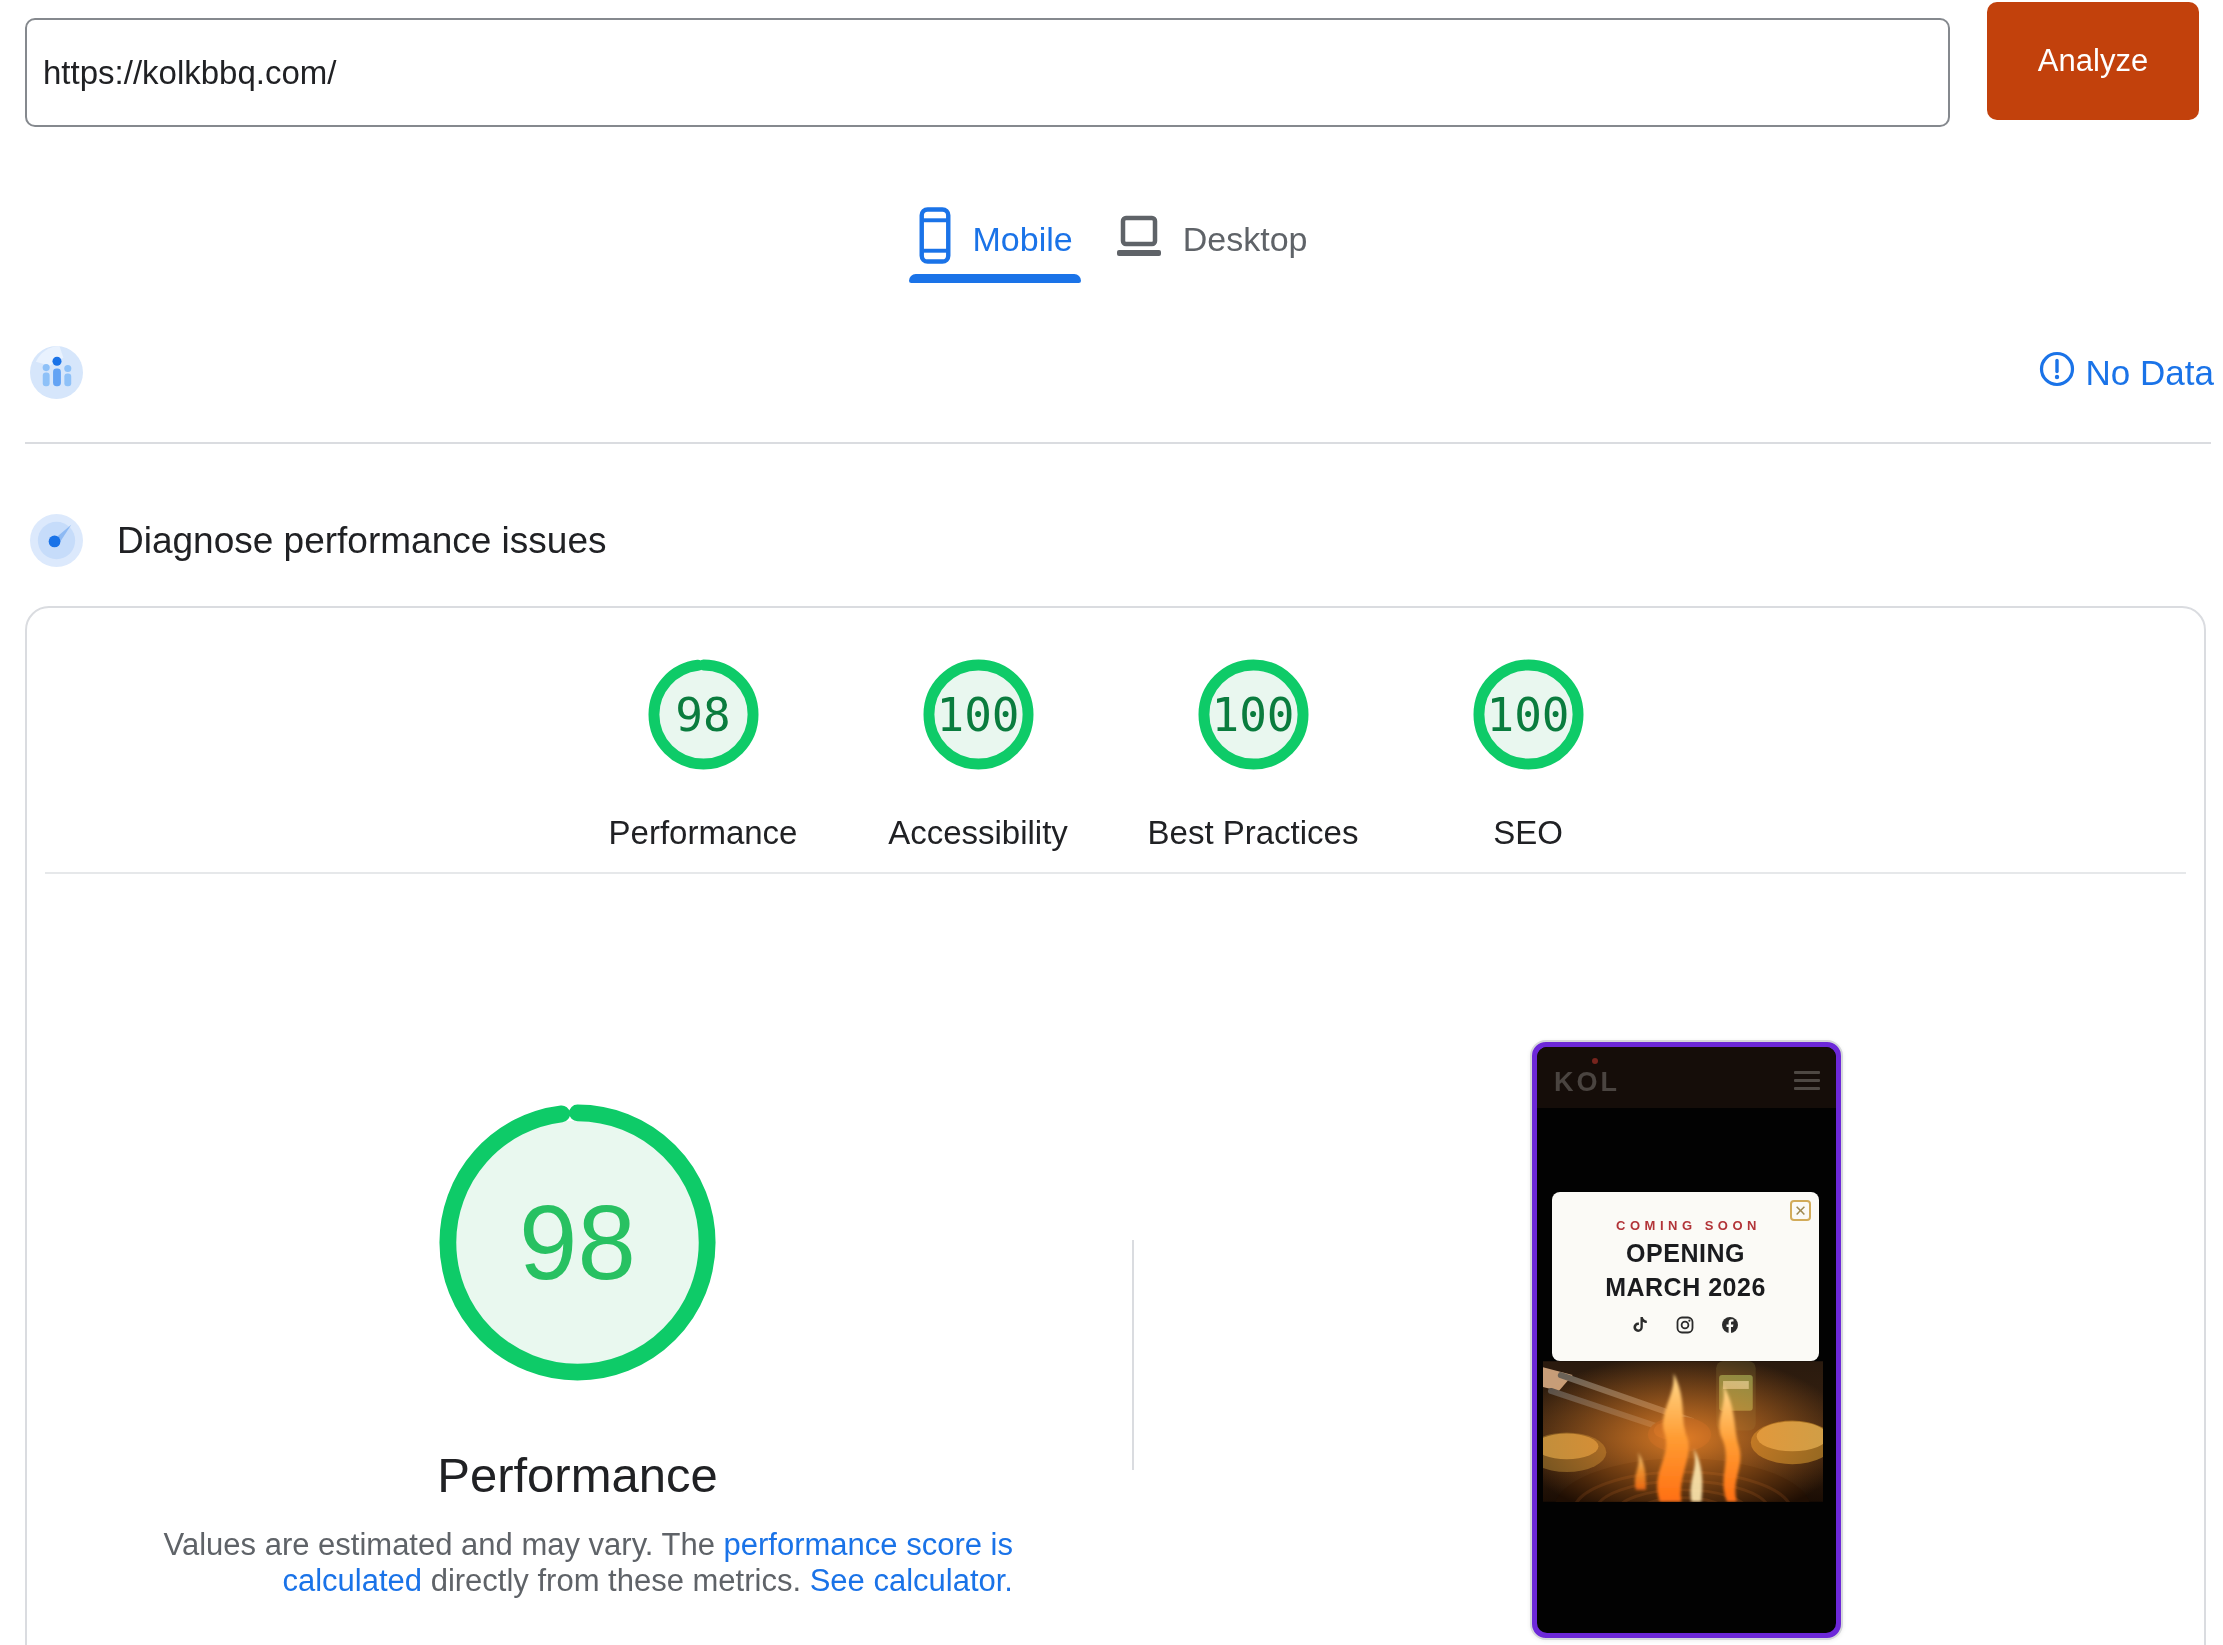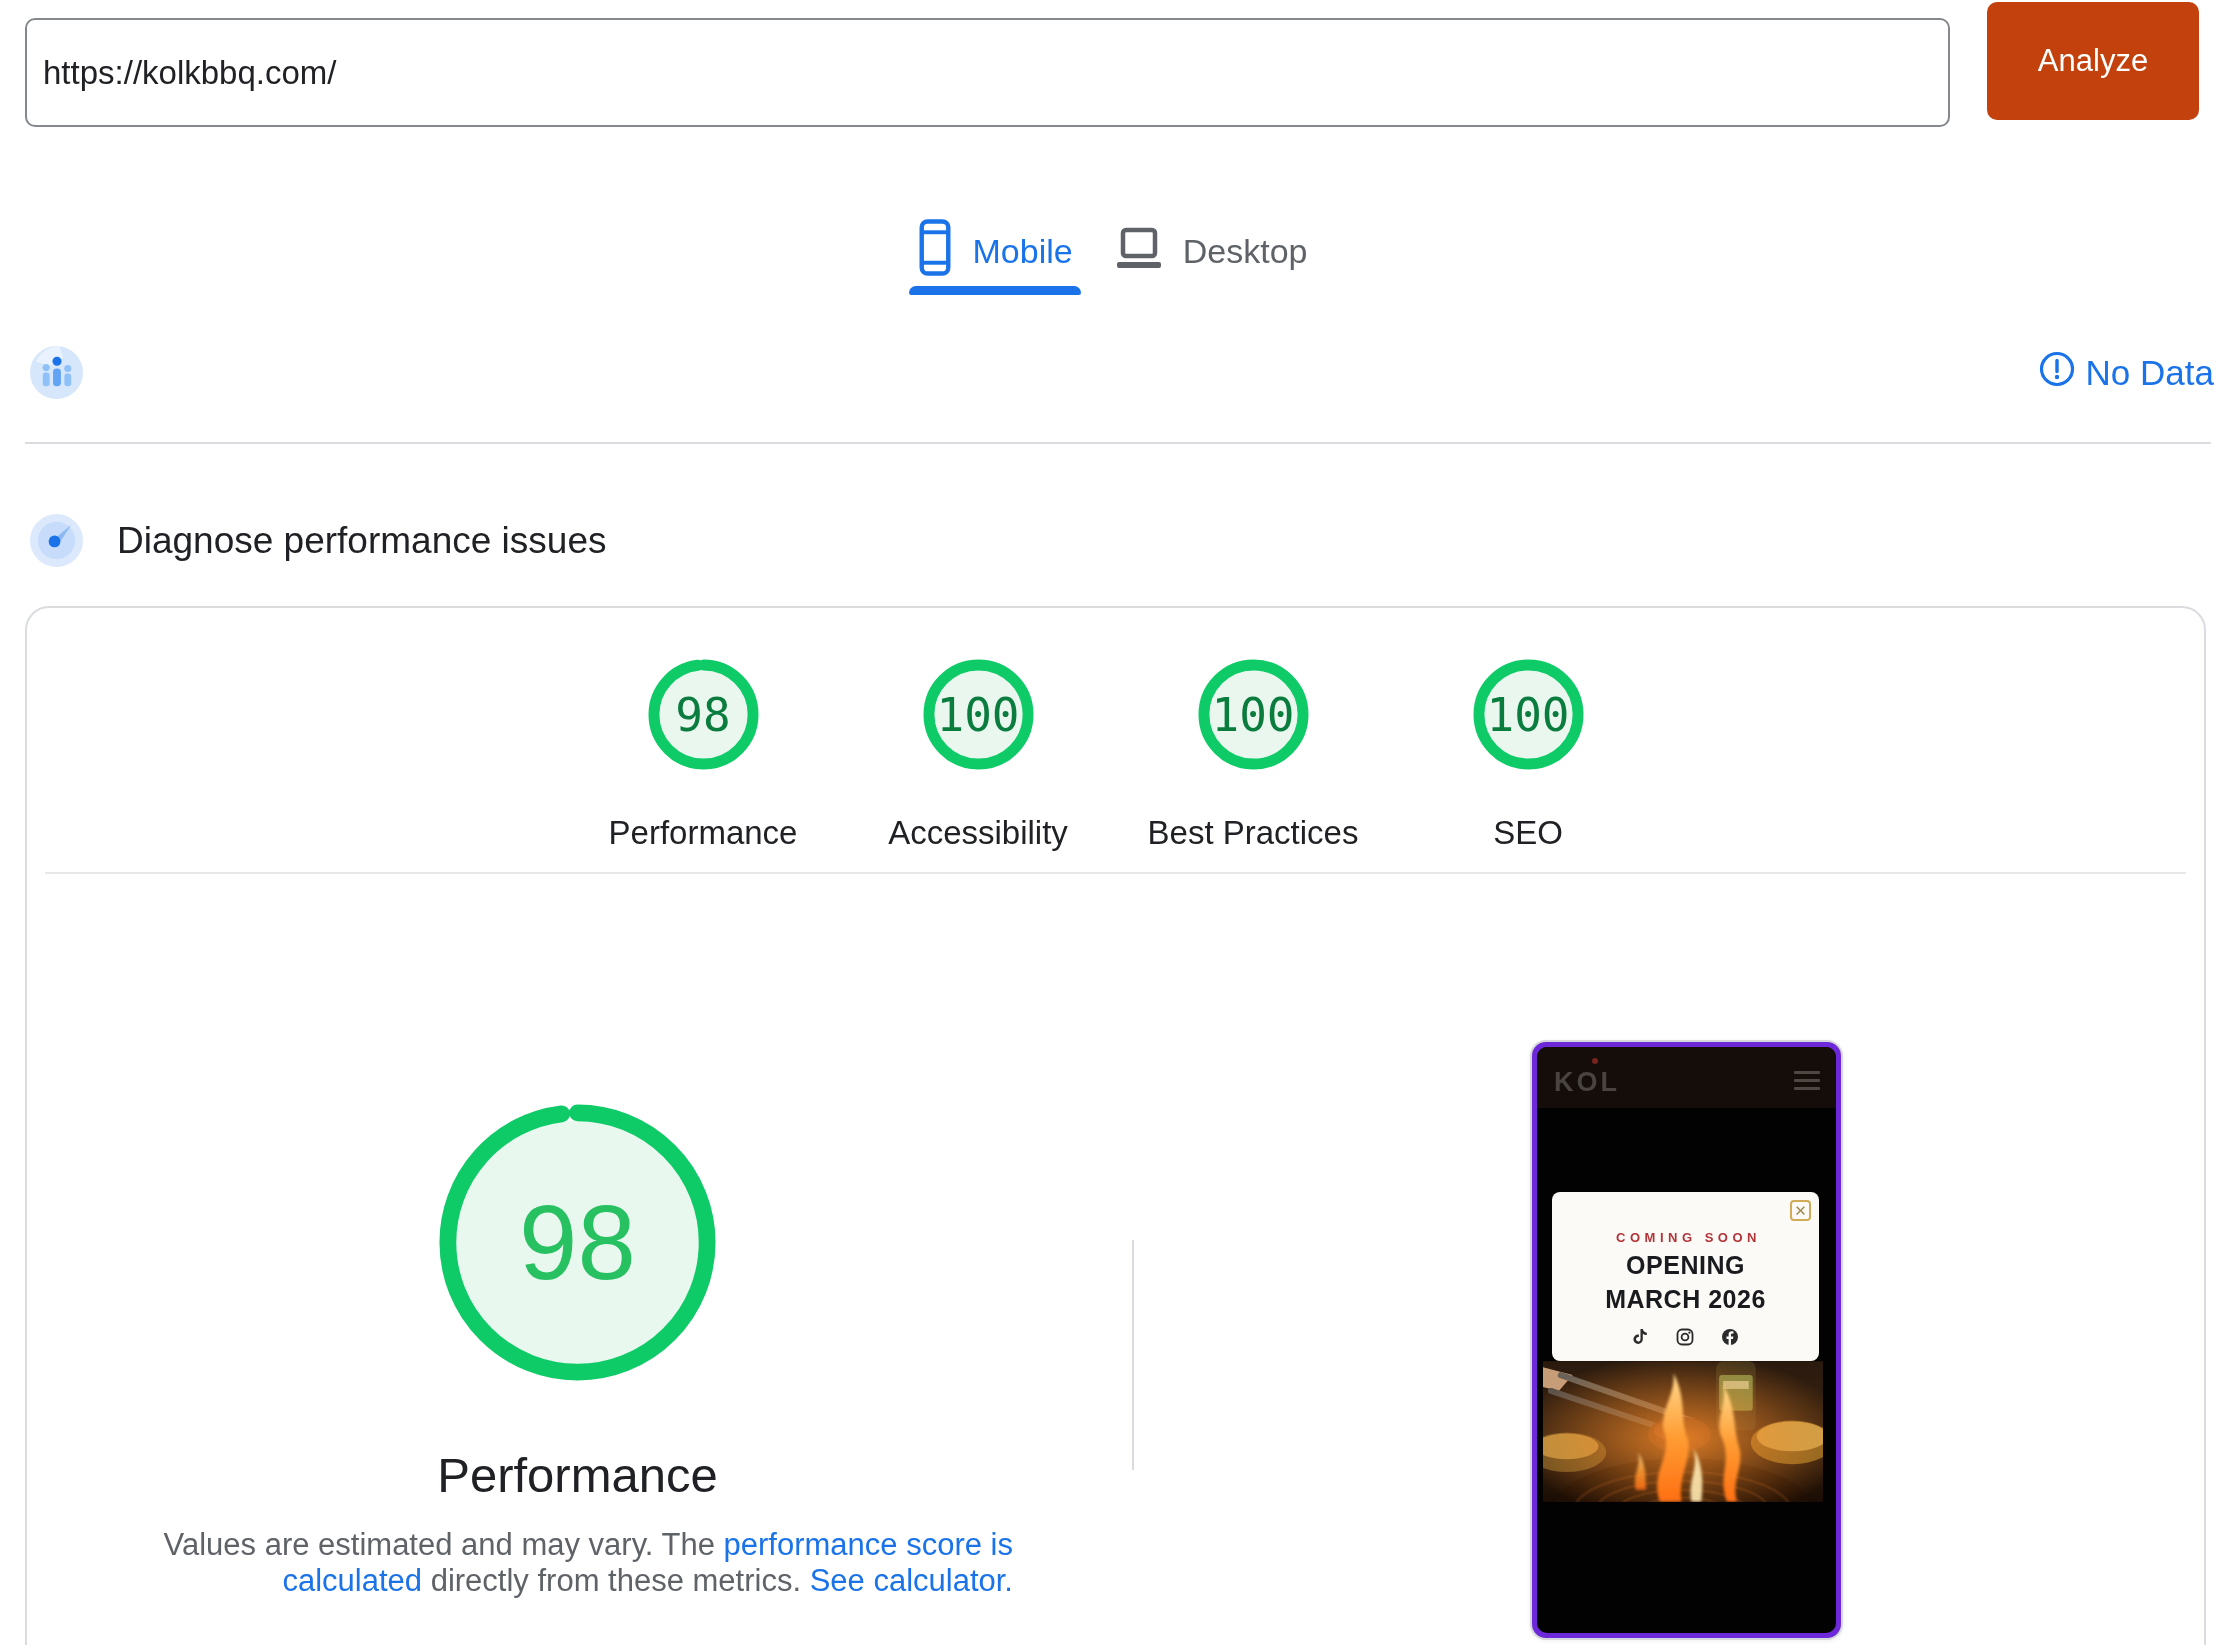--- a/index.html
+++ b/index.html
@@ -8,21 +8,21 @@
 
   
   .url-input{position:absolute;left:25px;top:18px;width:1925px;height:109px;box-sizing:border-box;
     border:2px solid #85898e;border-radius:10px;padding:0 16px;font-size:33px;color:#202124;
     font-family:"Liberation Sans",sans-serif;outline:none;}
   .analyze-btn{position:absolute;left:1987px;top:2px;width:212px;height:118px;background:#c2410c;
     color:#fff;border:none;border-radius:10px;font-size:31px;font-weight:500;
     font-family:"Liberation Sans",sans-serif;cursor:pointer;}
 
   
-  .tabs{position:absolute;top:208px;left:0;right:0;height:87px;display:flex;justify-content:center;gap:42px;}
+  .tabs{position:absolute;top:196px;left:0;right:0;height:87px;display:flex;justify-content:center;gap:42px;}
   .tab{display:flex;align-items:center;gap:20px;position:relative;font-size:34px;font-weight:500;cursor:pointer;}
   .tab-active{color:#1a73e8;}
   .tab-inactive{color:#5f6368;}
   .tab-underline{position:absolute;left:-8px;right:-8px;bottom:0;height:9px;background:#1a73e8;border-radius:9px 9px 3px 3px;}
 
   
   .section-row{position:absolute;left:30px;right:10px;display:flex;align-items:center;}
   #row-field{top:333px;height:79px;}
   #row-lab{top:501px;height:79px;}
   .section-icon{width:53px;height:53px;margin-right:34px;flex:0 0 auto;}
@@ -62,21 +62,21 @@
     background:#6d28d9;border:2px solid #d6d8db;border-radius:16px;padding:5px;box-shadow:0 1px 4px rgba(0,0,0,.07);}
   .phone-screen{position:relative;width:100%;height:100%;background:#020202;border-radius:10px;overflow:hidden;}
   .ph-header{position:absolute;top:0;left:0;right:0;height:61px;background:#150d09;}
   .ph-logo{position:absolute;left:17px;top:20px;font-size:27px;font-weight:700;letter-spacing:3px;color:#4a4440;}
   .logo-dot{position:absolute;left:55px;top:11px;width:6px;height:6px;border-radius:50%;background:#76241d;}
   .ph-menu{position:absolute;right:16px;top:24px;width:26px;display:flex;flex-direction:column;gap:5px;}
   .ph-menu span{display:block;height:3px;background:#4e4843;border-radius:1px;}
   .ph-modal{position:absolute;left:15px;top:145px;width:267px;height:169px;background:#fbfaf6;border-radius:8px;}
   .ph-close{position:absolute;top:8px;right:8px;width:21px;height:21px;box-sizing:border-box;border:2px solid #d2ab59;
     border-radius:4px;color:#9f8950;font-size:15px;line-height:17px;text-align:center;}
-  .ph-eyebrow{margin-top:38px;text-align:center;font-size:13px;font-weight:700;letter-spacing:4.5px;color:#b23438;padding-left:6px;}
+  .ph-eyebrow{margin-top:26px;text-align:center;font-size:13px;font-weight:700;letter-spacing:4.5px;color:#b23438;padding-left:6px;}
   .ph-line{margin-top:7px;text-align:center;font-size:25px;font-weight:700;letter-spacing:0.5px;color:#1a1b1e;line-height:27px;}
   .ph-social{margin-top:15px;display:flex;justify-content:center;gap:27px;align-items:center;color:#2b2b2b;}
   .ph-photo{position:absolute;left:6px;top:314px;width:280px;height:141px;}
 </style>
 </head>
 <body>
 
 <div id="stage">
 
   <input class="url-input" value="https://kolkbbq.com/" style="">

